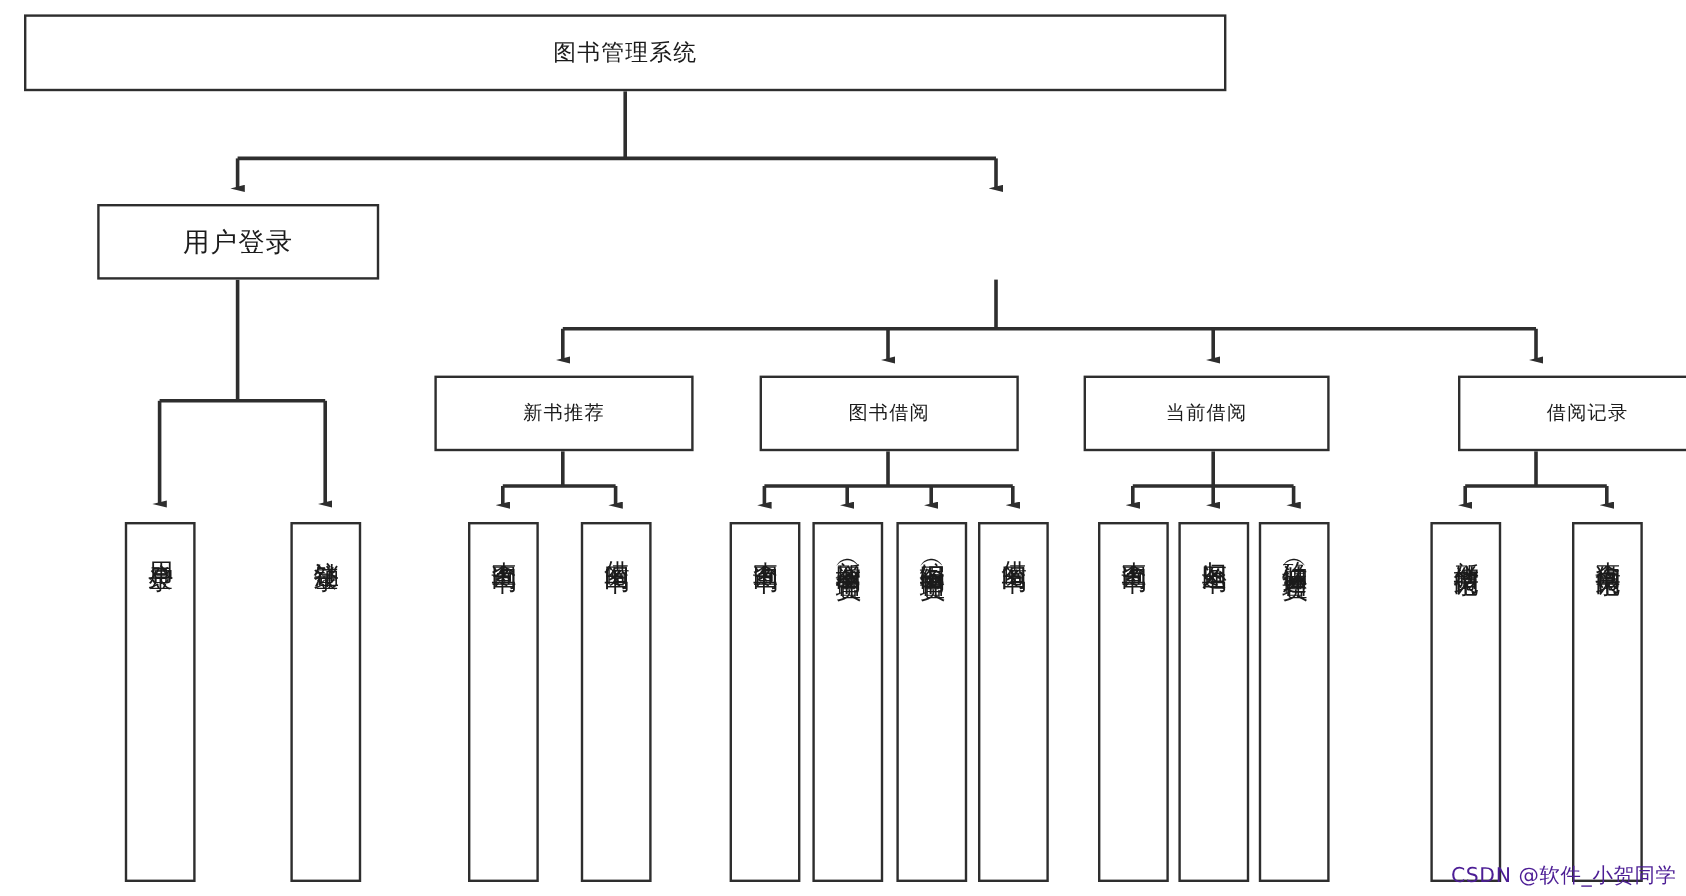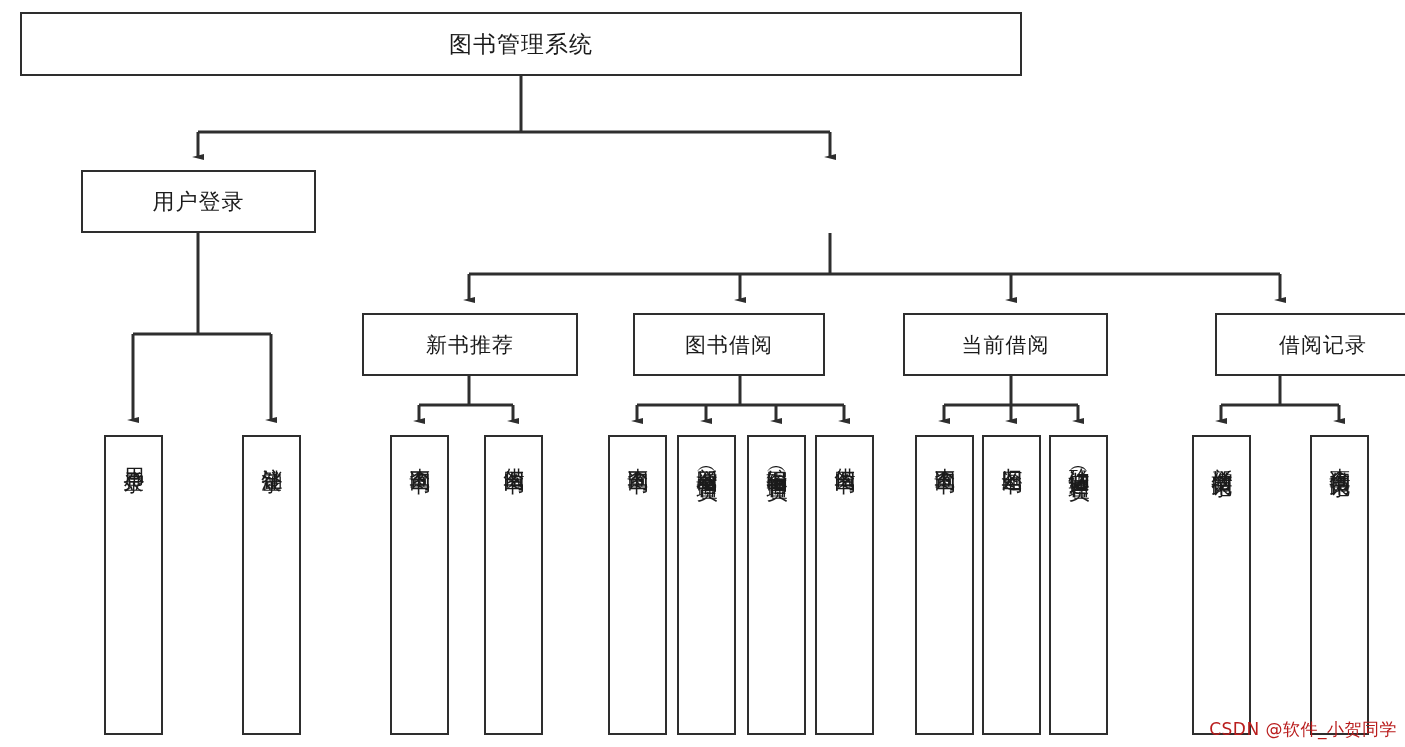--- a/index.html
+++ b/index.html
@@ -29,27 +29,27 @@
     box-sizing: border-box;
     border: 2px solid #2e2e2e;
     background: #ffffff;
     display: flex;
     align-items: center;
     justify-content: center;
     color: #1b1b1b;
     z-index: 2;
   }
   .node.root {
-    font-size: 23px;
+    font-size: 19px;
   }
   .node.lvl2 {
     font-size: 22px;
   }
   .node.lvl3 {
-    font-size: 21px;
+    font-size: 16px;
   }
   .node.leaf {
     font-size: 21px;
     align-items: flex-start;
     padding-top: 14px;
   }
   .vlabel {
     writing-mode: vertical-rl;
     text-orientation: upright;
     letter-spacing: 2px;
@@ -58,21 +58,21 @@
   }
   .hlabel {
     white-space: nowrap;
     letter-spacing: 1px;
   }
   .watermark {
     position: absolute;
     right: 8px;
     bottom: 6px;
     font-size: 17px;
-    color: #b91c1c;
+    color: #4c1d95;
     z-index: 3;
     white-space: nowrap;
     letter-spacing: 0.5px;
   }
 </style>
 </head>
 <body>
 
 <div id="canvas">
 
@@ -130,21 +130,21 @@
     <span class="hlabel">图书管理系统</span>
   </div>
 
   <div class="node lvl2" style="left:81px; top:170px; width:235px; height:63px;">
     <span class="hlabel">用户登录</span>
   </div>
 
   <div class="node lvl3" style="left:362px; top:313px; width:216px; height:63px;">
     <span class="hlabel">新书推荐</span>
   </div>
-  <div class="node lvl3" style="left:633px; top:313px; width:192px; height:63px;">
+  <div class="node lvl3" style="left:633px; top:313px; width:216px; height:63px;">
     <span class="hlabel">图书借阅</span>
   </div>
   <div class="node lvl3" style="left:903px; top:313px; width:205px; height:63px;">
     <span class="hlabel">当前借阅</span>
   </div>
   <div class="node lvl3" style="left:1172px; top:313px; width:216px; height:63px;margin-left:43px;">
     <span class="hlabel">借阅记录</span>
   </div>
 
   <div class="node leaf" style="left:104px; top:435px; width:59px; height:300px;">

